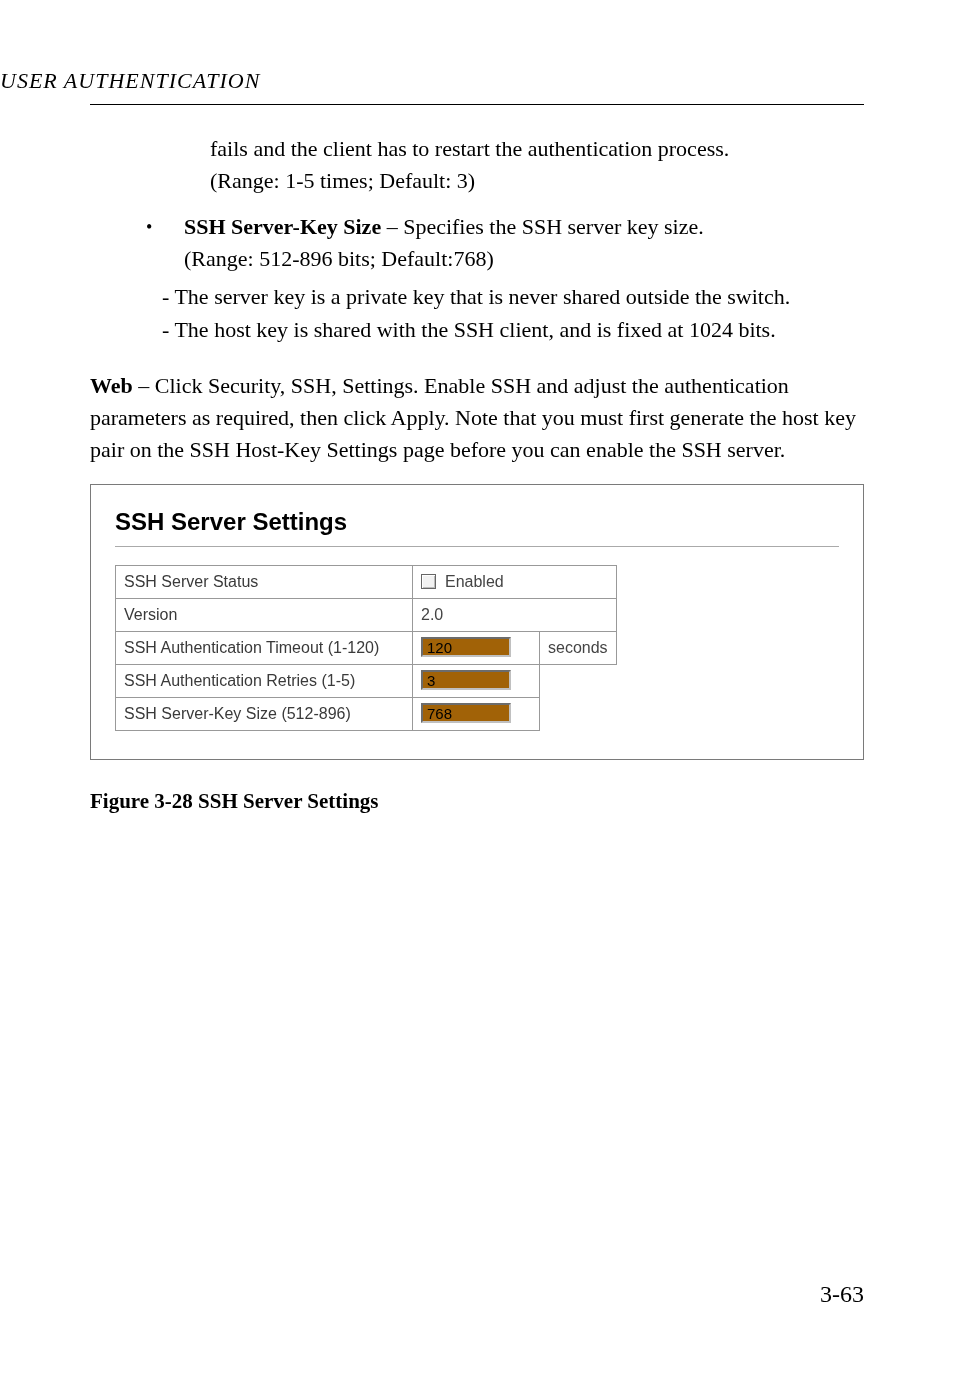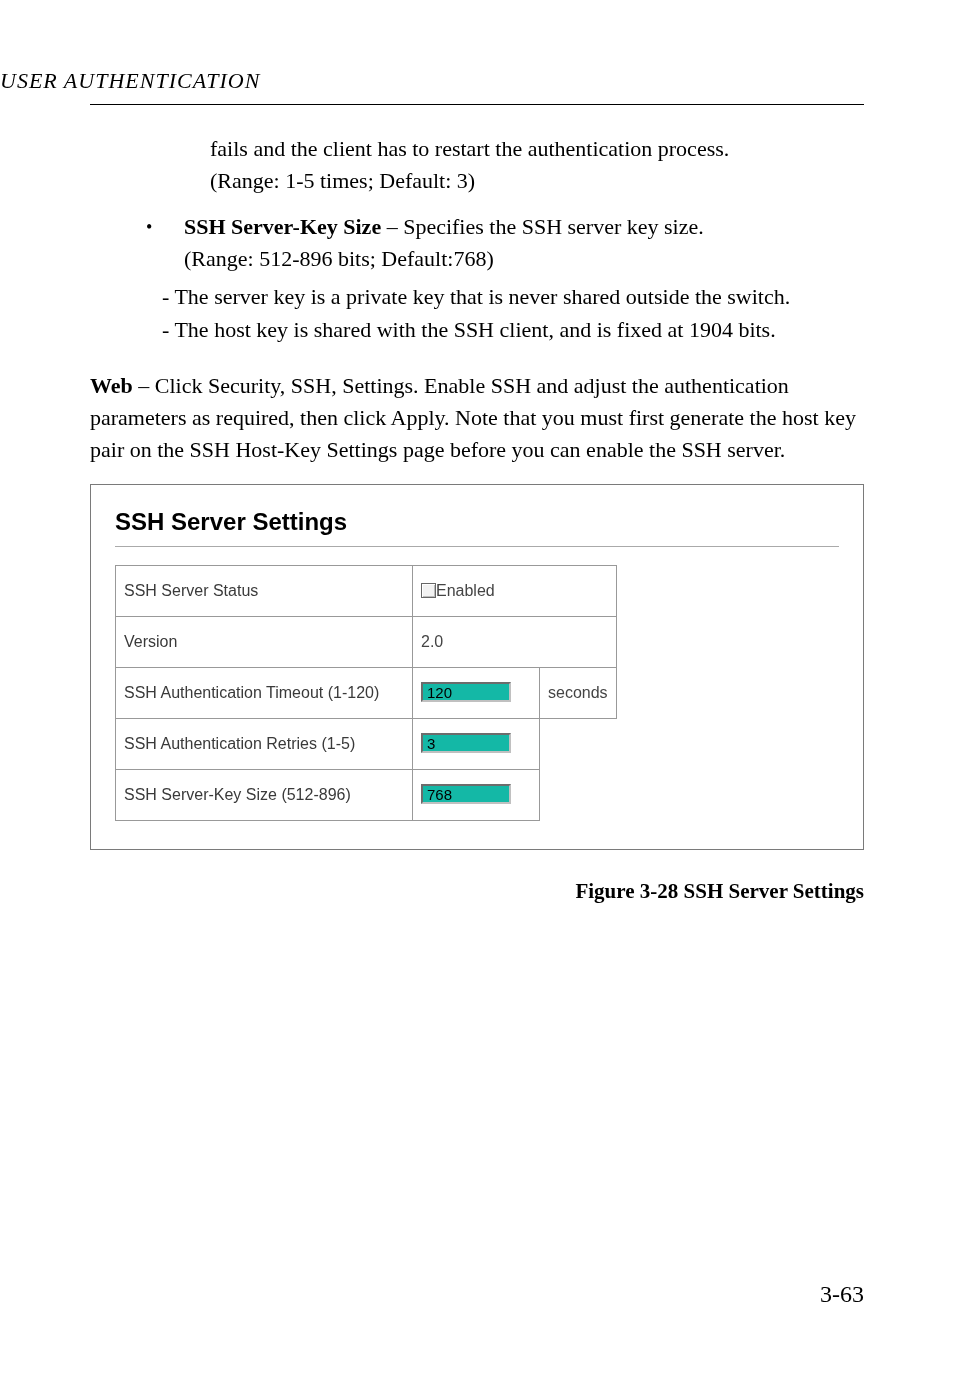--- a/index.html
+++ b/index.html
@@ -84,65 +84,65 @@
     margin: 0 0 18px 0;
   }
   table.settings {
     border-collapse: collapse;
     font-family: Arial, Helvetica, sans-serif;
     font-size: 16px;
     color: #444;
   }
   table.settings td {
     border: 1px solid #999;
-    padding: 12px 8px;
+    padding: 3px 8px;
     vertical-align: middle;
     background: #fff;
     height: 26px;
   }
   table.settings td.label-cell {
     width: 280px;
     color: #3a3a3a;
   }
   table.settings td.value-cell {
     width: 110px;
   }
   table.settings td.unit-cell {
     width: 60px;
     color: #444;
   }
   .checkbox-wrap {
     display: flex;
     align-items: center;
-    gap: 0;
+    gap: 9px;
     color: #444;
   }
   .fake-checkbox {
     display: inline-block;
     width: 13px;
     height: 13px;
     border: 1px solid #666;
     background: #f2f2f2;
     box-shadow: inset 1px 1px 0 #fff, inset -1px -1px 0 #bbb;
   }
   .fake-input {
     width: 90px;
     height: 20px;
     border: 2px inset #c0c0c0;
-    background: #14b8a6;
+    background: #a16207;
     font-family: Arial, sans-serif;
     font-size: 15px;
     padding: 1px 4px;
     box-sizing: border-box;
     color: #000;
     display: inline-block;
     line-height: 16px;
   }
   .caption {
-    text-align: right;
+    text-align: left;
     font-weight: bold;
     font-size: 21px;
     margin-top: 20px;
   }
   .page-number {
     position: absolute;
     bottom: 80px;
     right: 90px;
     font-size: 24px;
   }
@@ -163,21 +163,21 @@
   <div class="bullet-row">
     <div class="bullet-dot">•</div>
     <div class="bullet-body">
       <span class="bold">SSH Server-Key Size</span><span> – Specifies the SSH server key size.</span><br>
       <span>(Range: 512-896 bits; Default:768)</span>
     </div>
   </div>
 
   <div class="sub-bullets">
     <div>-  The server key is a private key that is never shared outside the switch.</div>
-    <div>-  The host key is shared with the SSH client, and is fixed at 1904 bits.</div>
+    <div>-  The host key is shared with the SSH client, and is fixed at 1024 bits.</div>
   </div>
 
   <div class="web-para">
     <span class="bold">Web</span><span> – Click Security, SSH, Settings. Enable SSH and adjust the authentication parameters as required, then click Apply. Note that you must first generate the host key pair on the SSH Host-Key Settings page before you can enable the SSH server.</span>
   </div>
 
   <div class="figure-box">
     <div class="figure-title">SSH Server Settings</div>
     <hr class="fig-rule">
     <table class="settings">

